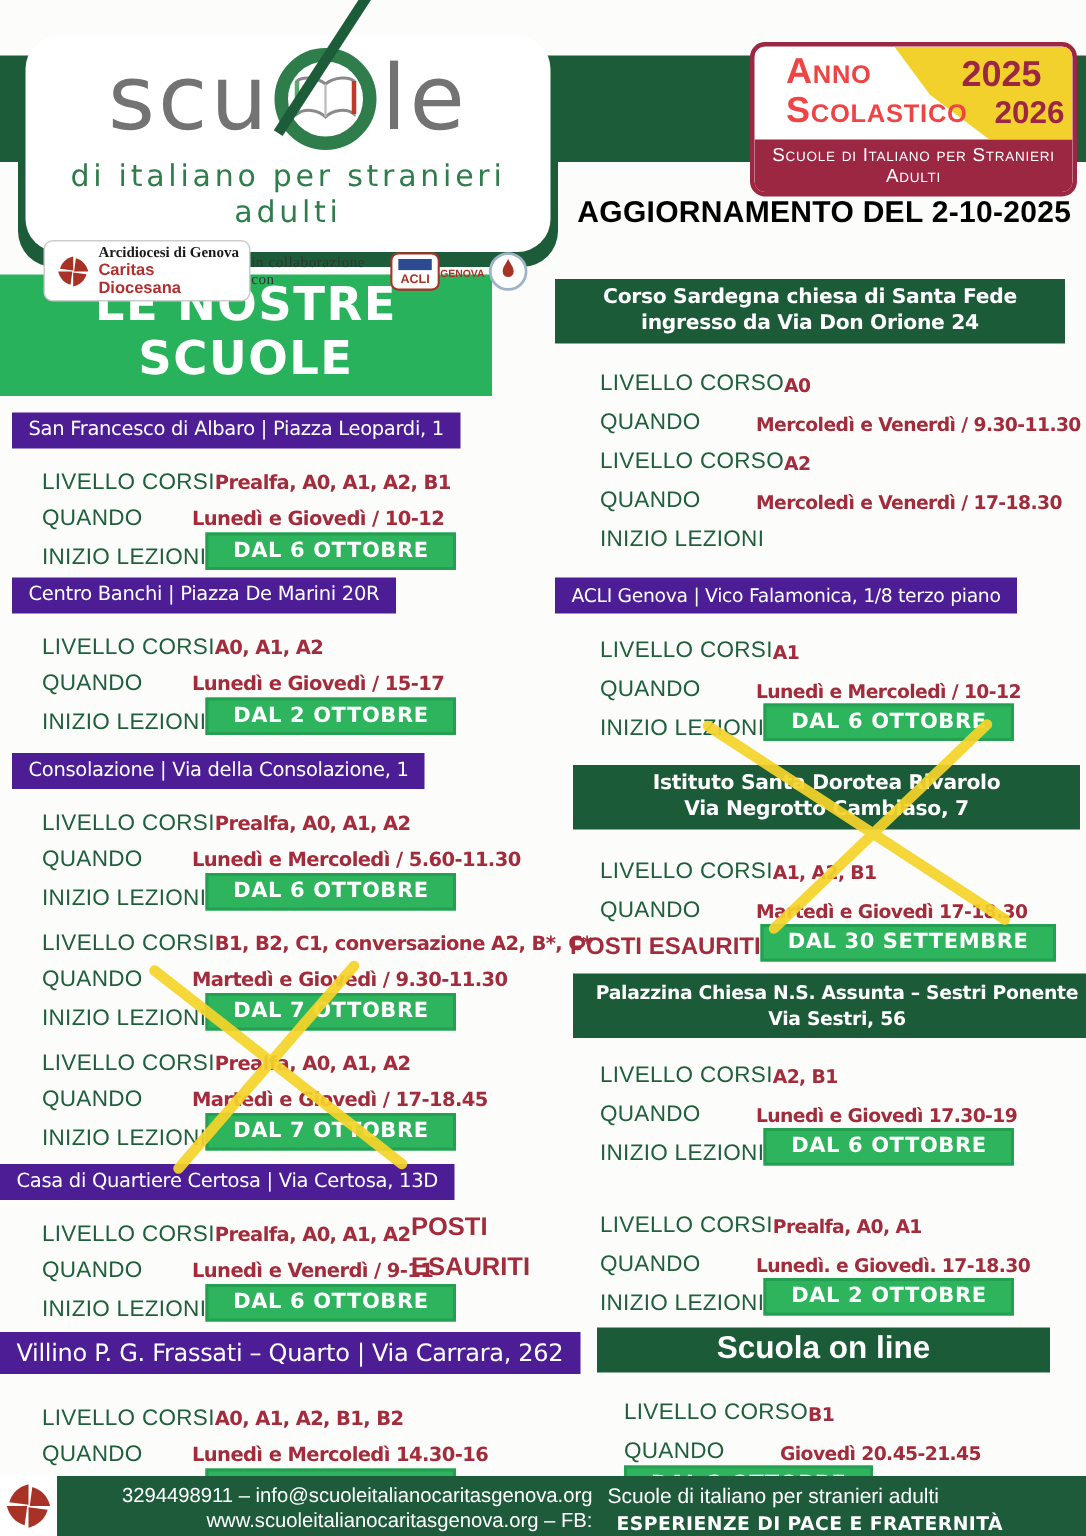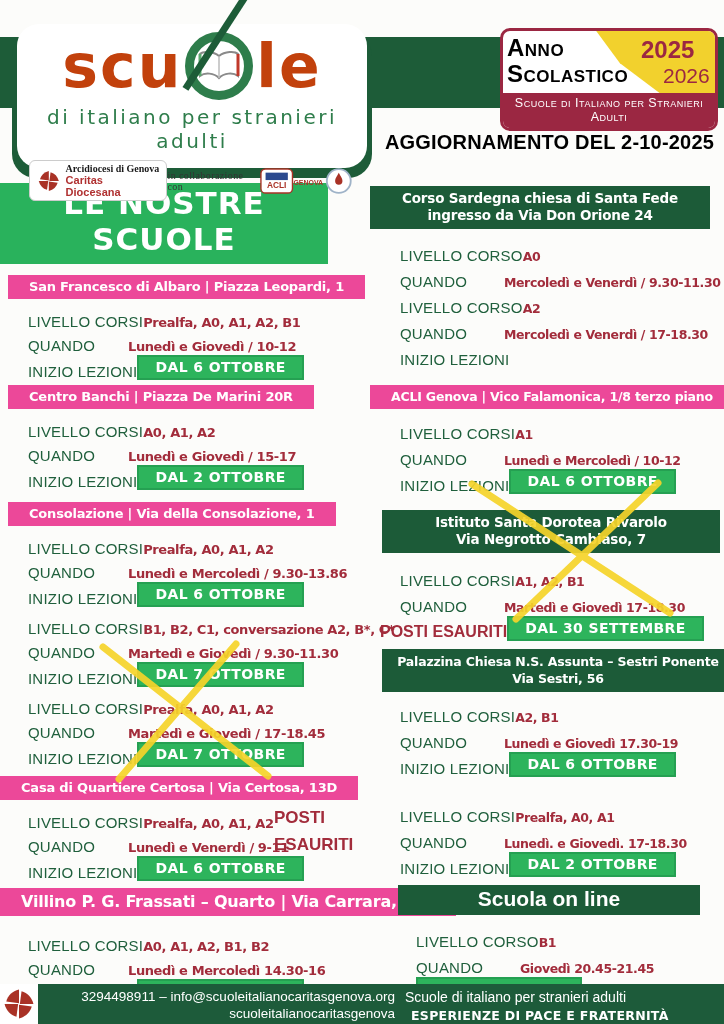--- a/index.html
+++ b/index.html
@@ -5,54 +5,54 @@
   html,body{margin:0;padding:0}
   body{position:relative;width:724px;height:1024px;background:#fcfcfa;overflow:hidden;
        font-family:"Liberation Sans",sans-serif}
 
   
   .band{position:absolute;left:0;top:37px;width:724px;height:71px;background:#1d5c38}
   .logo-shadow{position:absolute;left:12px;top:32px;width:360px;height:146px;background:#1d5c38;border-radius:24px}
   .logo-card{position:absolute;left:17px;top:24px;width:350px;height:144px;background:#fff;border-radius:22px;z-index:2}
   .pen{position:absolute;left:213px;top:-16px;width:7px;height:114px;background:#1d5c38;transform:rotate(33deg);z-index:4}
   .logo-line{display:flex;justify-content:center;align-items:center;height:76px;margin-top:4px;
-             font-family:"DejaVu Sans",sans-serif;font-weight:bold;font-size:60px;color:#c2410c;letter-spacing:2px;line-height:1}
+             font-family:"DejaVu Sans",sans-serif;font-weight:normal;font-size:60px;color:#737373;letter-spacing:2px;line-height:1}
   .logo-o{display:inline-flex;align-items:center;justify-content:center;width:50px;height:50px;
           border:9px solid #2e7d4b;border-radius:50%;background:#fff;margin:0 3px}
   .logo-sub{text-align:center;color:#2e7d4b;font-family:"DejaVu Sans",sans-serif;font-size:20px;letter-spacing:2.5px;margin-top:1px}
   .partners{display:flex;align-items:center;justify-content:center;padding:7px 14px 0 12px}
   .caritas-box{display:flex;align-items:center;gap:5px;border:1px solid #ccc;border-radius:6px;background:#fff;padding:2px 7px}
   .caritas-t1{font-family:"Liberation Serif",serif;font-weight:bold;font-size:10px;color:#1a1a1a;line-height:11px}
   .caritas-t2{font-family:Liberation Sans, sans-serif;font-weight:bold;font-size:11px;color:#b03030;line-height:12px}
   .collab{font-size:10px;color:#333;letter-spacing:.4px;font-family:Liberation Serif, serif}
 
   .anno-card{position:absolute;left:500px;top:28px;width:212px;border:3px solid #9b2742;border-radius:10px;
              background:#fff;z-index:3;overflow:hidden}
   .anno-white{position:relative;height:62px}
   .anno-yellow{position:absolute;right:0;top:0;width:132px;height:62px;background:#f2d12d;
                clip-path:polygon(10% 0,100% 0,100% 100%,58% 100%,28% 52%)}
-  .anno-title{position:absolute;left:4px;top:4px;color:#000000;font-variant:small-caps;font-weight:600;
+  .anno-title{position:absolute;left:21px;top:4px;color:#ef4444;font-variant:small-caps;font-weight:600;
               font-size:24px;line-height:26px;letter-spacing:.5px}
   .anno-y1{position:absolute;left:138px;top:5px;color:#9b2742;font-weight:bold;font-size:24px}
-  .anno-y2{position:absolute;left:160px;top:33px;color:#9b2742;font-weight:normal;font-size:21px}
+  .anno-y2{position:absolute;left:160px;top:33px;color:#9b2742;font-weight:bold;font-size:21px}
   .anno-strip{background:#9b2742;color:#fff;font-variant:small-caps;font-size:12.5px;text-align:center;
               padding:3px 0 4px;letter-spacing:.5px}
   .update{position:absolute;left:375px;top:131px;width:349px;text-align:center;color:#000000;
           font-weight:bold;font-size:20px;letter-spacing:.2px}
 
   
   .col-left{position:absolute;left:0;top:183px;width:360px}
   .col-right{position:absolute;left:362px;top:183px;width:362px}
 
   .main-banner{width:328px;background:#29b25c;color:#fff;text-align:center;
                font-family:"DejaVu Sans",sans-serif;font-weight:bold;font-size:31px;letter-spacing:1px;
                padding:2px 0 7px}
   .sec{position:relative}
-  .sb{width:fit-content;background:#ec4899;color:#fff;font-family:"DejaVu Sans",sans-serif;font-weight:bold;
-      font-size:13px;letter-spacing:-.2px;padding:4px 21px 5px;white-space:nowrap}
+  .sb{width:fit-content;background:#4c1d95;color:#fff;font-family:"DejaVu Sans",sans-serif;font-weight:normal;
+      font-size:13px;letter-spacing:-.2px;padding:4px 11px 5px;white-space:nowrap}
   .sb2{background:#1c5b38;color:#fff;font-family:"DejaVu Sans",sans-serif;font-weight:bold;font-size:13.5px;
        text-align:center;padding:4px 4px 5px;line-height:17px;letter-spacing:-.2px}
   .sb-plain{background:#1c5b38;color:#fff;font-family:"Liberation Sans",sans-serif;font-weight:bold;
             font-size:21px;text-align:center;padding:2px 0 4px}
   .rows{padding:7px 0 2px 28px}
   .rows-r{padding:7px 0 2px 38px}
   .row{display:flex;align-items:flex-end;min-height:23px;margin:1px 0}
   .rows-r .row{min-height:25px}
   .lbl{flex:0 0 100px;color:#1f5f3c;font-size:15px;letter-spacing:.2px;white-space:nowrap}
   .rows-r .lbl{flex:0 0 104px}
@@ -187,21 +187,21 @@
   <section class="sec" style="margin-top:9px">
     <div class="sb" style="margin-left:8px">Consolazione | Via della Consolazione, 1</div>
     <div class="rows">
       <div class="blk">
         <div class="row">
             <span class="lbl">LIVELLO CORSI</span>
             <span class="val">Prealfa, A0, A1, A2</span>
           </div>
         <div class="row">
             <span class="lbl">QUANDO</span>
-            <span class="val">Lunedì e Mercoledì / 9.30-13.86</span>
+            <span class="val">Lunedì e Mercoledì / 5.60-11.30</span>
           </div>
         <div class="row">
             <span class="lbl">INIZIO LEZIONI</span>
             <span class="btn">DAL 6 OTTOBRE</span>
           </div>
       </div>
       <div class="blk">
         <div class="row">
             <span class="lbl">LIVELLO CORSI</span>
             <span class="val">B1, B2, C1, conversazione A2, B*, C*</span>
@@ -403,20 +403,21 @@
       <g fill="#a93226">
         <path d="M20 19 L20 3 C12 5 7 10 5 17 Z"></path>
         <path d="M21 20 L37 20 C35 12 30 7 23 5 Z"></path>
         <path d="M20 21 L20 37 C28 35 33 30 35 23 Z"></path>
         <path d="M19 20 L3 20 C5 28 10 33 17 35 Z"></path>
       </g>
     </svg>
 </div>
 <div class="f-contact">
   <div>3294498911 – info@scuoleitalianocaritasgenova.org</div>
+  <div>www.scuoleitalianocaritasgenova.org – FB:</div>
   <div>scuoleitalianocaritasgenova</div>
 </div>
 <div class="f-right">
   <div class="f-right-1">Scuole di italiano per stranieri adulti</div>
   <div class="f-right-2">ESPERIENZE DI PACE E FRATERNITÀ</div>
 </div>
 
 <svg class="overlay" width="724" height="1024">
   <g stroke="#f6d42a" stroke-width="7" stroke-linecap="round" opacity="0.92">
     <line x1="103" y1="647" x2="268" y2="776"></line>

